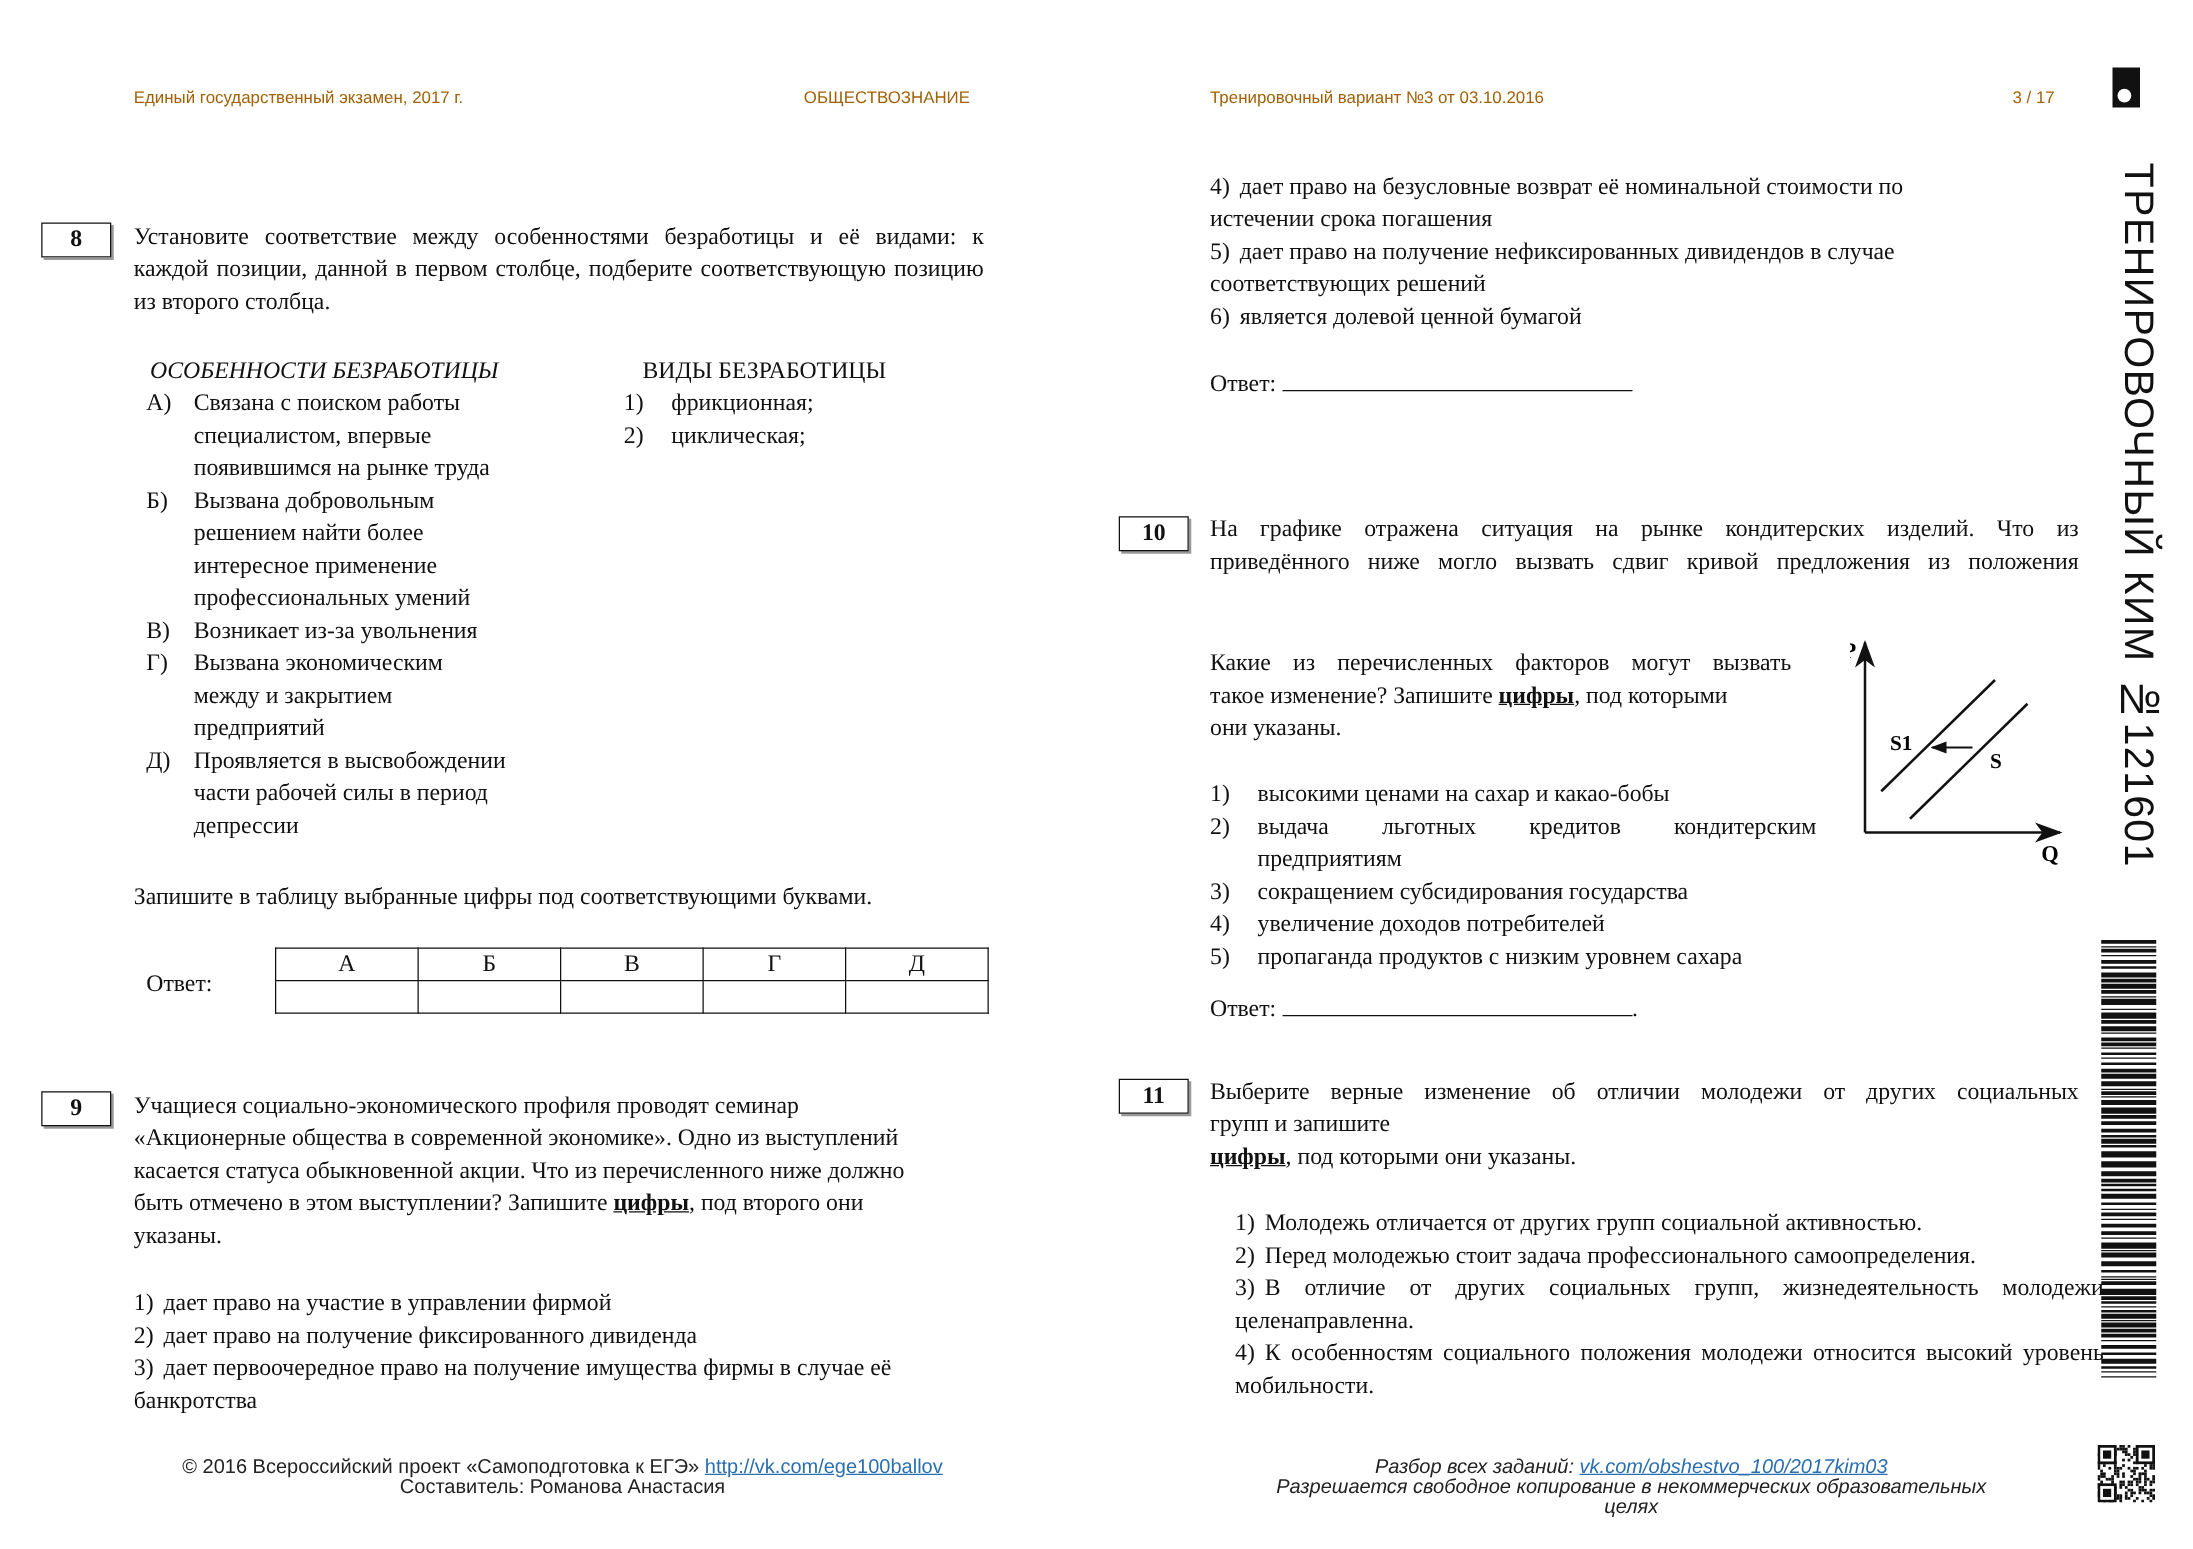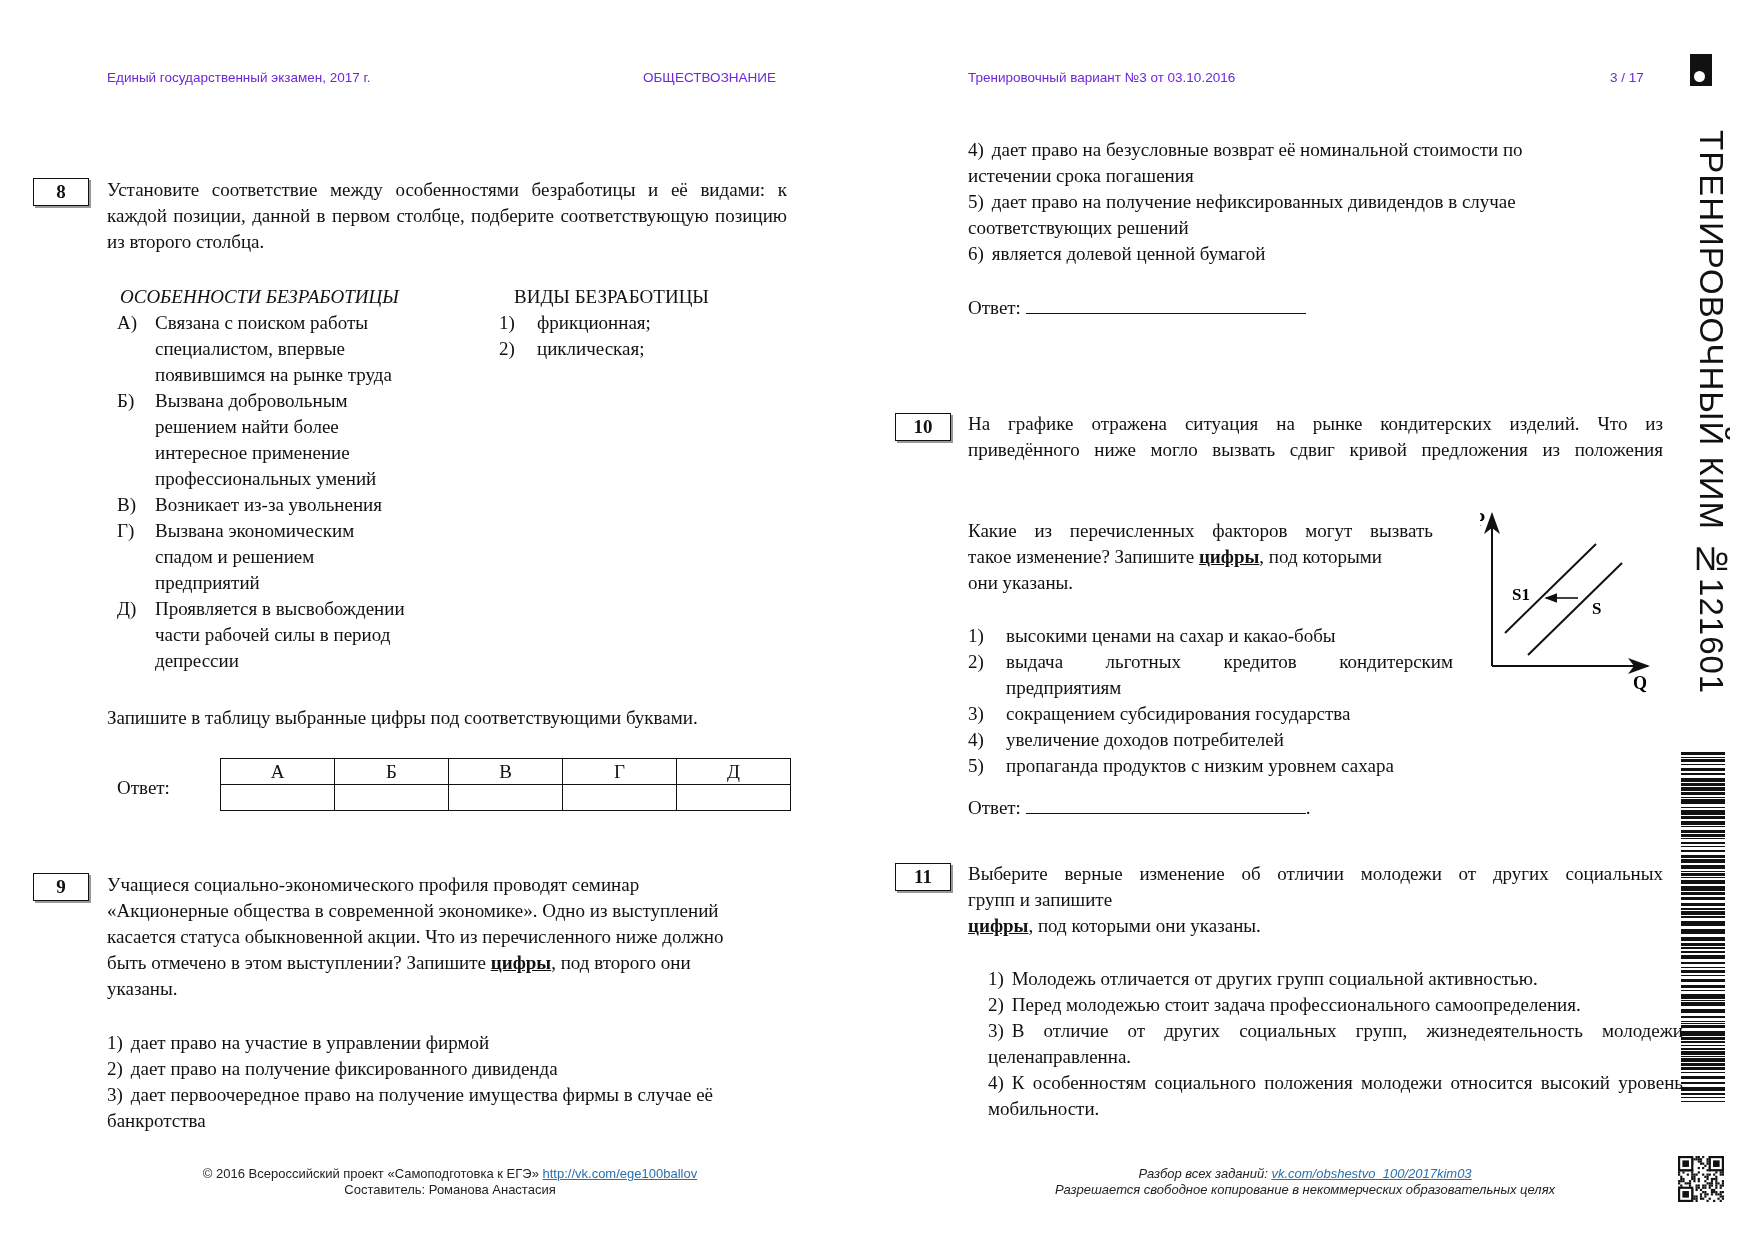--- a/index.html
+++ b/index.html
@@ -1,30 +1,30 @@
 <!DOCTYPE html>
 <html><head>
 <meta charset="utf-8">
 <style>
   html, body { margin:0; padding:0; background:#fff; }
   body { width:1754px; height:1239px; position:relative; overflow:hidden; color:#111;
          font-family:"Liberation Serif", serif; }
-  .hdr { position:absolute; top:70px; font-family:"Liberation Sans", sans-serif; font-size:13.5px; color:#6d28d9; }
+  .hdr { position:absolute; top:70px; font-family:"Liberation Sans", sans-serif; font-size:13.5px; color:#a16207; }
   .serif { font-family:"Liberation Serif", serif; font-size:19px; line-height:26px; }
   .abs { position:absolute; }
   .qnum { position:absolute; width:54px; height:26px; border:1.5px solid #111; box-shadow:2px 2px 0 #999;
           font-family:"Liberation Serif", serif; font-weight:bold; font-size:19px; text-align:center; line-height:26px; }
   .justify { text-align:justify; }
   .bold-u { font-weight:bold; text-decoration:underline; }
   .li { display:flex; }
   .li .n { flex:0 0 auto; }
   .ansline { display:inline-block; border-bottom:1.2px solid #111; vertical-align:baseline; }
   table.ans { border-collapse:collapse; font-family:"Liberation Serif", serif; font-size:19px; }
   table.ans td { border:1.5px solid #111; width:113px; height:25px; text-align:center; padding:0; }
-  .foot { position:absolute; font-family:"Liberation Sans", sans-serif; font-size:13px; text-align:center; line-height:16px; color:#222; }
+  .foot { position:absolute; font-family:"Liberation Sans", sans-serif; font-size:16px; text-align:center; line-height:16px; color:#222; }
   .foot a { color:#2a6fb0; text-decoration:underline; }
   .vert { position:absolute; left:1692px; top:130px; writing-mode:vertical-rl; font-family:"Liberation Sans", sans-serif;
           font-size:33px; letter-spacing:1px; color:#111; }
 </style>
 </head>
 <body>
 
 <div class="hdr" style="left:107px;">Единый государственный экзамен, 2017 г.</div>
 <div class="hdr" style="left:643px;">ОБЩЕСТВОЗНАНИЕ</div>
 <div class="hdr" style="left:968px;">Тренировочный вариант №3 от 03.10.2016</div>
@@ -358,21 +358,21 @@
     <div class="li">
       <span class="n" style="width:38px">В)</span>
       <div>
         <div>Возникает из-за увольнения</div>
       </div>
     </div>
     <div class="li">
       <span class="n" style="width:38px">Г)</span>
       <div>
         <div>Вызвана экономическим</div>
-        <div>спадом и решением</div>
+        <div>между и закрытием</div>
         <div>предприятий</div>
       </div>
     </div>
     <div class="li">
       <span class="n" style="width:38px">Д)</span>
       <div>
         <div>Проявляется в высвобождении</div>
         <div>части рабочей силы в период</div>
         <div>депрессии</div>
       </div>

